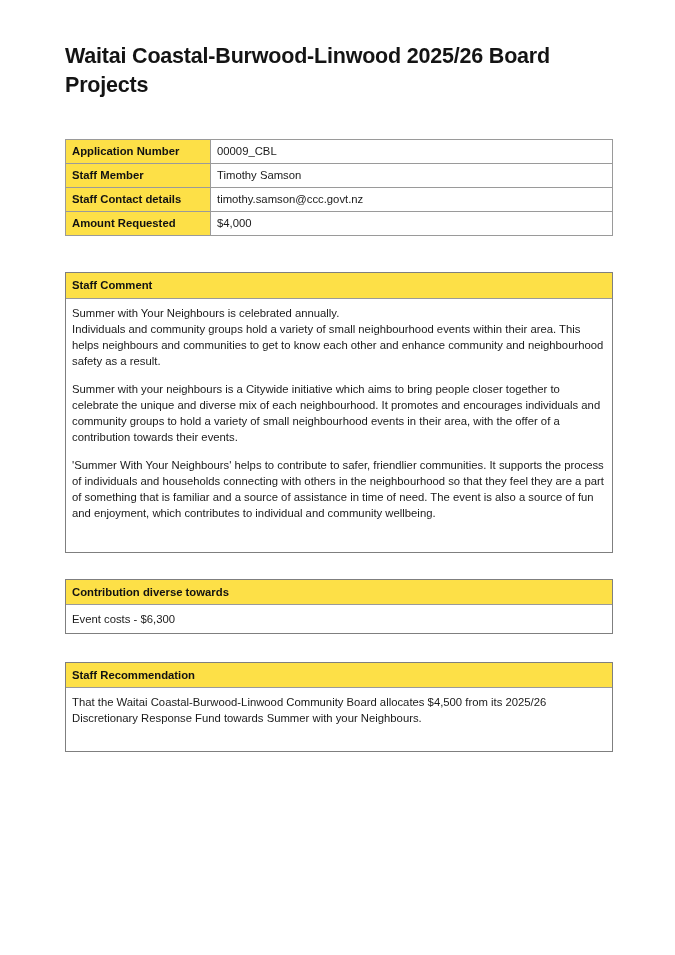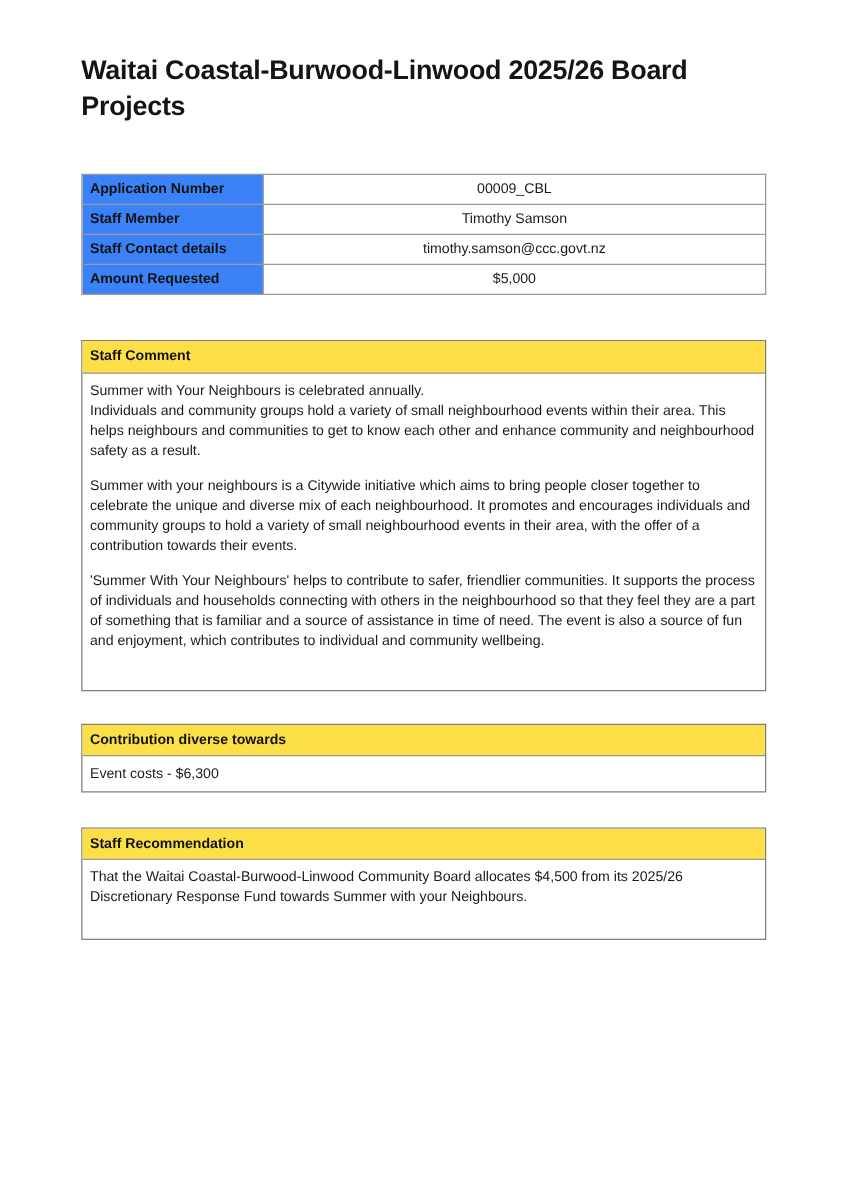--- a/index.html
+++ b/index.html
@@ -54,28 +54,27 @@
   .kv-table td {
     border: 1px solid #9a9a9a;
     padding: 4px 6px 5px 6px;
     font-size: 11.3px;
     line-height: 1.25;
     vertical-align: middle;
     height: 22px;
   }
   .kv-table td.label {
     width: 145px;
-    background: #3b82f6;
+    background: #fde047;
     font-weight: bold;
     color: #121212;
   }
   .kv-table td.value {
     background: #ffffff;
     color: #1a1a1a;
-    text-align: center;
   }
 
   .spacer-18 { height: 18px; }
   .spacer-26 { height: 26px; }
   .spacer-28 { height: 28px; }
 
   
   .section-box {
     border: 1.5px solid #7f7f7f;
     width: 548px;
@@ -123,21 +122,21 @@
         <tr>
           <td class="label">Staff Member</td>
           <td class="value">Timothy Samson</td>
         </tr>
         <tr>
           <td class="label">Staff Contact details</td>
           <td class="value">timothy.samson@ccc.govt.nz</td>
         </tr>
         <tr>
           <td class="label">Amount Requested</td>
-          <td class="value">$5,000</td>
+          <td class="value">$4,000</td>
         </tr>
       </tbody>
     </table>
 
     <div class="spacer-18"></div>
 
 
     <div class="spacer-18"></div>
 
     <div class="section-box">

